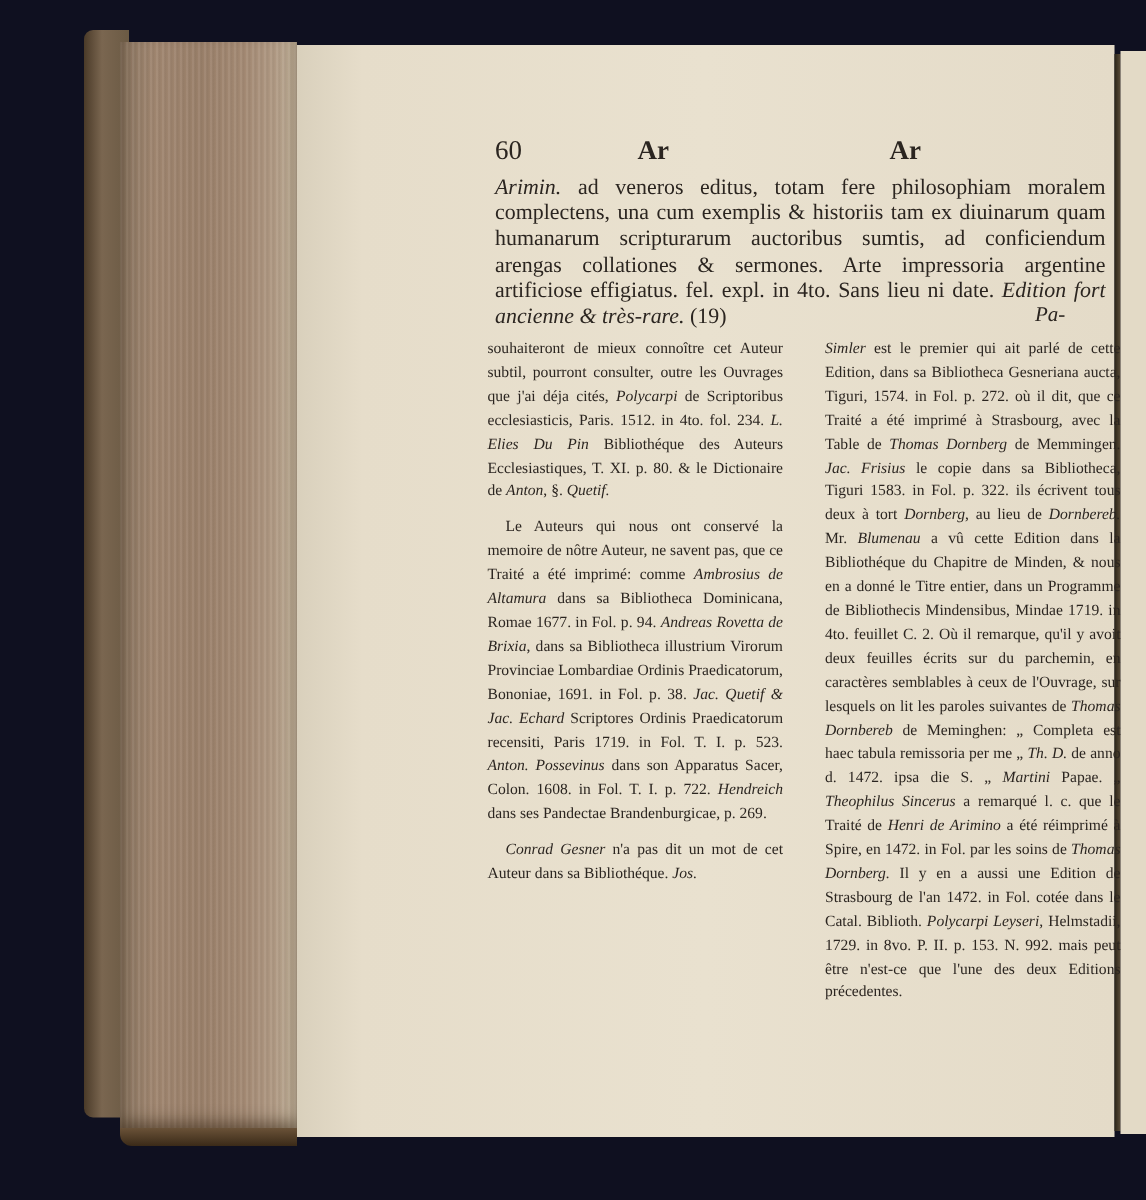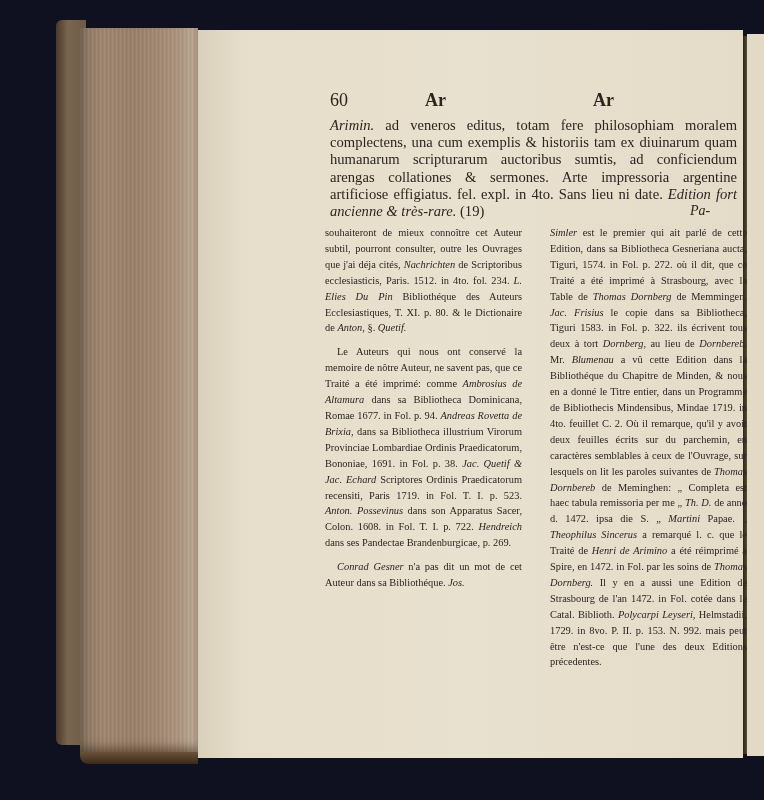--- a/index.html
+++ b/index.html
@@ -81,21 +81,21 @@
     <span class="head-right">Ar</span>
   </div>
 
   <div class="intro text">
     <p><i>Arimin.</i><span> ad veneros editus, totam fere philosophiam moralem complectens, una cum exemplis &amp; historiis tam ex diuinarum quam humanarum scripturarum auctoribus sumtis, ad conficiendum arengas collationes &amp; sermones.   Arte impressoria argentine artificiose effigiatus. fel. expl. in 4to.  Sans lieu ni date.  </span><i>Edition fort ancienne &amp; très-rare.</i><span> (19)</span></p>
   </div>
 
   <div class="catch text">Pa-</div>
 
   <div class="col col-left text">
-    <p><span>souhaiteront de mieux connoître cet Auteur subtil, pourront consulter, outre les Ouvrages que j'ai déja cités, </span><i>Nachrichten</i><span> de Scriptoribus ecclesiasticis, Paris. 1512. in 4to. fol. 234. </span><i>L. Elies Du Pin</i><span> Bibliothéque des Auteurs Ecclesiastiques, T. XI. p. 80. &amp; le Dictionaire de </span><i>Anton</i><span>, §. </span><i>Quetif.</i></p>
+    <p><span>souhaiteront de mieux connoître cet Auteur subtil, pourront consulter, outre les Ouvrages que j'ai déja cités, </span><i>Polycarpi</i><span> de Scriptoribus ecclesiasticis, Paris. 1512. in 4to. fol. 234. </span><i>L. Elies Du Pin</i><span> Bibliothéque des Auteurs Ecclesiastiques, T. XI. p. 80. &amp; le Dictionaire de </span><i>Anton</i><span>, §. </span><i>Quetif.</i></p>
     <p class="ind"><span>Le Auteurs qui nous ont conservé la memoire de nôtre Auteur, ne savent pas, que ce Traité a été imprimé: comme </span><i>Ambrosius de Altamura</i><span> dans sa Bibliotheca Dominicana, Romae 1677. in Fol. p. 94. </span><i>Andreas Rovetta de Brixia</i><span>, dans sa Bibliotheca illustrium Virorum Provinciae Lombardiae Ordinis Praedicatorum, Bononiae, 1691. in Fol. p. 38. </span><i>Jac. Quetif &amp; Jac. Echard</i><span> Scriptores Ordinis Praedicatorum recensiti, Paris 1719. in Fol. T. I. p. 523. </span><i>Anton. Possevinus</i><span> dans son Apparatus Sacer, Colon. 1608. in Fol. T. I. p. 722. </span><i>Hendreich</i><span> dans ses Pandectae Brandenburgicae, p. 269.</span></p>
     <p class="ind"><i>Conrad Gesner</i><span> n'a pas dit un mot de cet Auteur dans sa Bibliothéque. </span><i>Jos.</i></p>
   </div>
 
   <div class="col col-right text">
     <p><i>Simler</i><span> est le premier qui ait parlé de cette Edition, dans sa Bibliotheca Gesneriana aucta, Tiguri, 1574. in Fol. p. 272. où il dit, que ce Traité a été imprimé à Strasbourg, avec la Table de </span><i>Thomas Dornberg</i><span> de Memmingen. </span><i>Jac. Frisius</i><span> le copie dans sa Bibliotheca, Tiguri 1583. in Fol. p. 322. ils écrivent tous deux à tort </span><i>Dornberg</i><span>, au lieu de </span><i>Dornbereb.</i><span> Mr. </span><i>Blumenau</i><span> a vû cette Edition dans la Bibliothéque du Chapitre de Minden, &amp; nous en a donné le Titre entier, dans un Programme de Bibliothecis Mindensibus, Mindae 1719. in 4to. feuillet C. 2.  Où il remarque, qu'il y avoit deux feuilles écrits sur du parchemin, en caractères semblables à ceux de l'Ouvrage, sur lesquels on lit les paroles suivantes de </span><i>Thomas Dornbereb</i><span> de Meminghen: „ Completa est haec tabula remissoria per me „ </span><i>Th. D.</i><span> de anno d. 1472. ipsa die S. „ </span><i>Martini</i><span> Papae. „ </span><i>Theophilus Sincerus</i><span> a remarqué l. c. que le Traité de </span><i>Henri de Arimino</i><span> a été réimprimé à Spire, en 1472. in Fol. par les soins de </span><i>Thomas Dornberg.</i><span>  Il y en a aussi une Edition de Strasbourg de l'an 1472. in Fol. cotée dans le Catal. Biblioth. </span><i>Polycarpi Leyseri,</i><span> Helmstadii, 1729. in 8vo. P. II. p. 153. N. 992. mais peut être n'est-ce que l'une des deux Editions précedentes.</span></p>
   </div>
 </div>
 
 </body></html>

